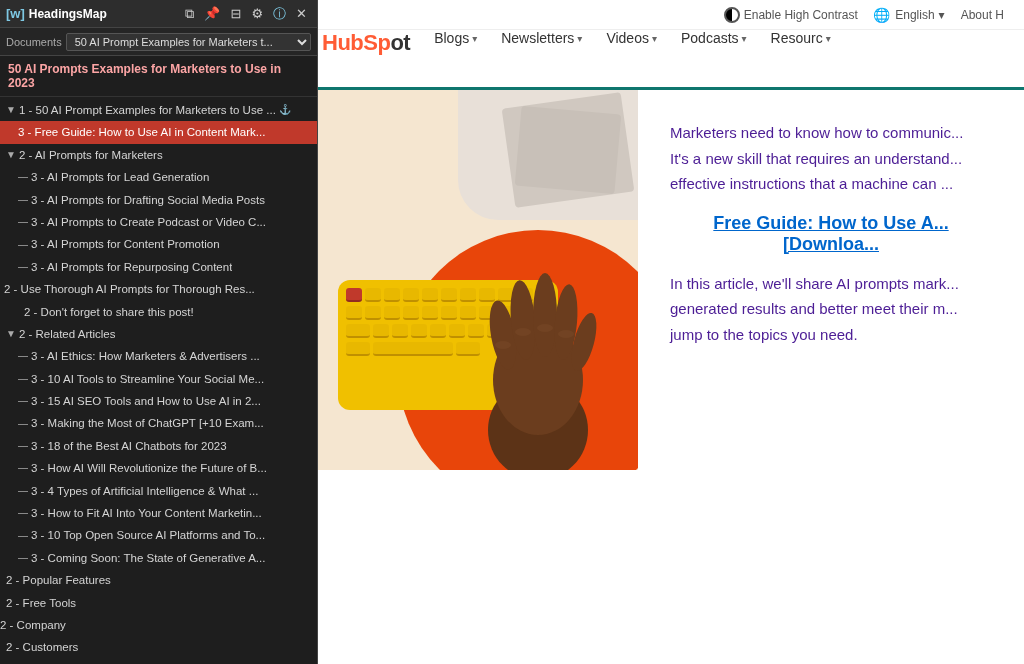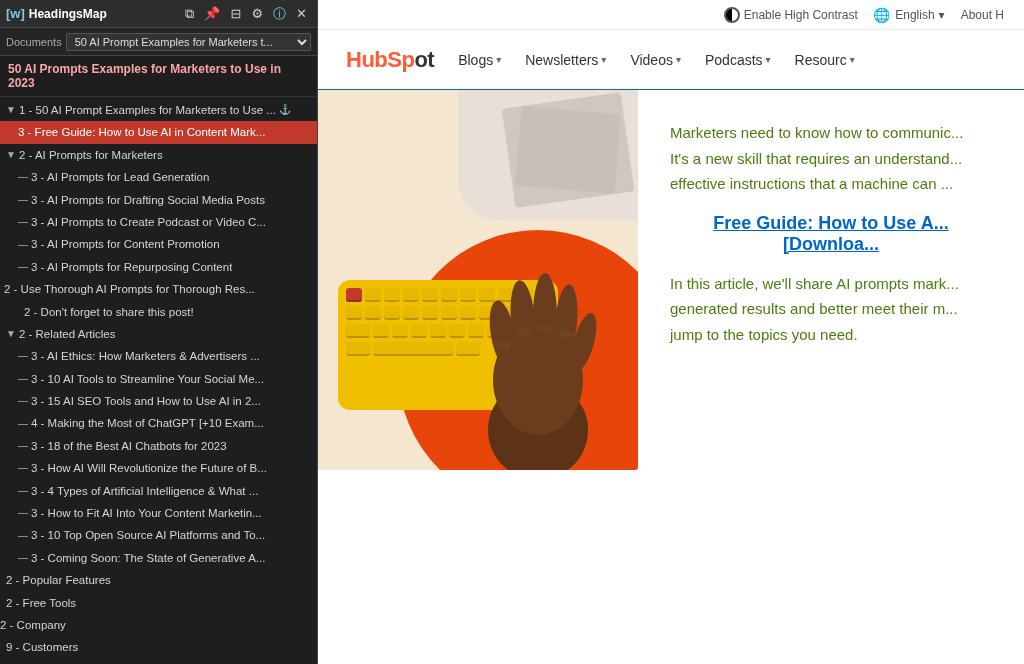--- a/index.html
+++ b/index.html
@@ -137,24 +137,24 @@
       flex: 1;
       display: flex;
       flex-direction: column;
       overflow: hidden;
       background: #fff;
     }
 
     
     #hubspot-nav {
       display: flex;
-      align-items: center;
-      padding: 0 28px;
+      align-items: flex-start;
+      padding: 0 4px;
       height: 60px;
-      border-bottom: 1px solid #0f766e;
+      border-bottom: 3px solid #0f766e;
       background: #fff;
       gap: 24px;
     }
 
     #hubspot-logo {
       font-size: 22px;
       font-weight: bold;
       color: #ff5c35;
       letter-spacing: -0.5px;
       flex-shrink: 0;
@@ -242,21 +242,21 @@
     .key.wide { width: 24px; }
     .key.red { background: #c0392b; border-bottom-color: #922b21; }
 
     .article-text-content {
       padding-top: 10px;
     }
 
     .article-paragraph {
       font-size: 15px;
       line-height: 1.7;
-      color: #4d7c0f;
+      color: #4c1d95;
       margin-bottom: 16px;
     }
 
     .article-link {
       color: #0066cc;
       text-decoration: underline;
       font-size: 18px;
       font-weight: bold;
       text-align: center;
       display: block;
@@ -374,21 +374,21 @@
         <div class="tree-item" style="padding-left: 18px;">
           <span class="toggle" style="margin-right: 3px; font-size: 10px; color: rgb(170, 170, 170);">—</span>
           <span class="item-text">3 - 10 AI Tools to Streamline Your Social Me...</span>
         </div>
         <div class="tree-item" style="padding-left: 18px;">
           <span class="toggle" style="margin-right: 3px; font-size: 10px; color: rgb(170, 170, 170);">—</span>
           <span class="item-text">3 - 15 AI SEO Tools and How to Use AI in 2...</span>
         </div>
         <div class="tree-item" style="padding-left: 18px;">
           <span class="toggle" style="margin-right: 3px; font-size: 10px; color: rgb(170, 170, 170);">—</span>
-          <span class="item-text">4 - Making the Most of ChatGPT [+10 Exam...</span>
+          <span class="item-text">3 - Making the Most of ChatGPT [+10 Exam...</span>
         </div>
         <div class="tree-item" style="padding-left: 18px;">
           <span class="toggle" style="margin-right: 3px; font-size: 10px; color: rgb(170, 170, 170);">—</span>
           <span class="item-text">3 - 18 of the Best AI Chatbots for 2023</span>
         </div>
         <div class="tree-item" style="padding-left: 18px;">
           <span class="toggle" style="margin-right: 3px; font-size: 10px; color: rgb(170, 170, 170);">—</span>
           <span class="item-text">3 - How AI Will Revolutionize the Future of B...</span>
         </div>
         <div class="tree-item" style="padding-left: 18px;">
@@ -410,21 +410,21 @@
         <div class="tree-item" style="padding-left: 6px;">
           <span class="item-text">2 - Popular Features</span>
         </div>
         <div class="tree-item" style="padding-left: 6px;">
           <span class="item-text">2 - Free Tools</span>
         </div>
         <div class="tree-item" style="padding-left: 0;">
           <span class="item-text">2 - Company</span>
         </div>
         <div class="tree-item" style="padding-left: 6px;">
-          <span class="item-text">9 - Customers</span>
+          <span class="item-text">2 - Customers</span>
         </div>
         <div class="tree-item" style="padding-left: 6px;">
           <span class="item-text">2 - Partners</span>
         </div>
       </div>
   </div>
 
   <div id="content-area">
     <div id="website-topbar">
       <div class="topbar-item">

